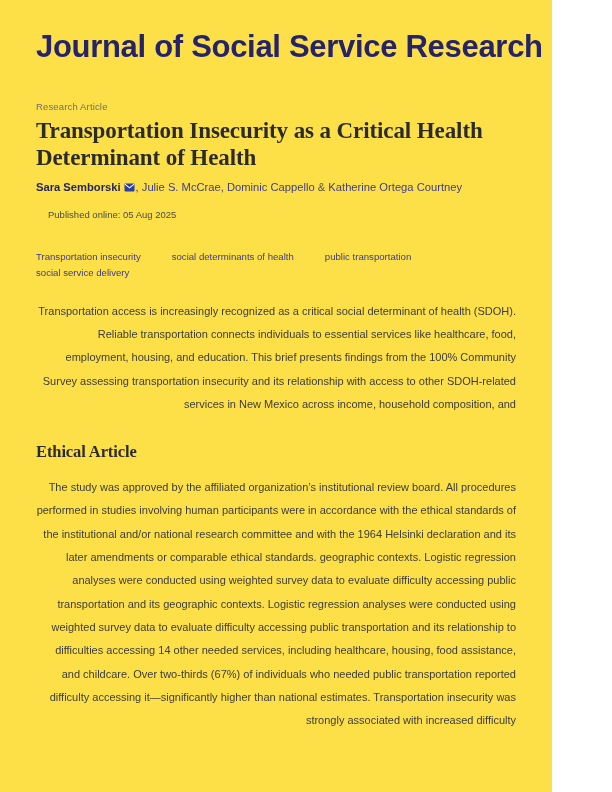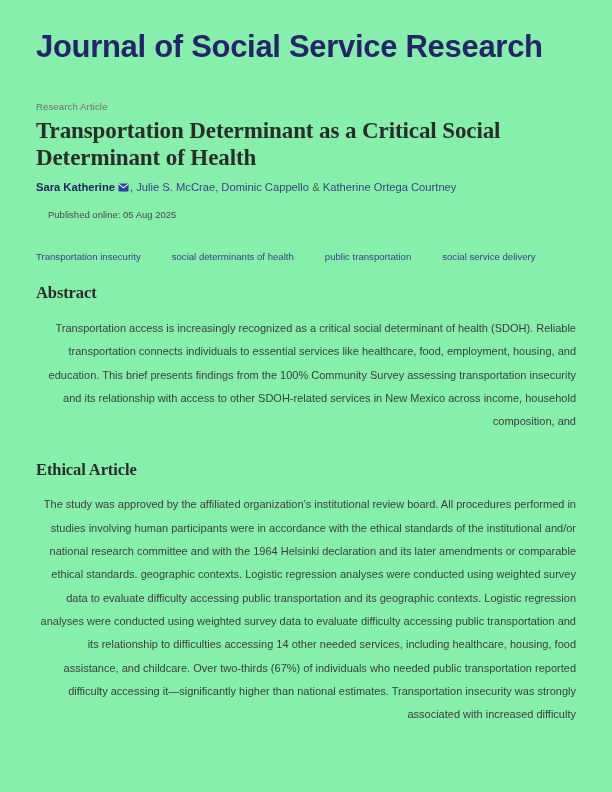--- a/index.html
+++ b/index.html
@@ -11,23 +11,23 @@
   body {
     width: 612px;
     height: 792px;
     overflow: hidden;
     font-family: "Liberation Sans", sans-serif;
     -webkit-font-smoothing: antialiased;
   }
 
   .page {
     position: relative;
-    width: 612px;
+    width: 552px;
     height: 792px;
-    background: #86efac;
+    background: #fde047;
     box-sizing: border-box;
   }
 
   
   .masthead {
     padding: 30px 36px 0 36px;
   }
   .journal-title {
     font-family: "Liberation Sans", sans-serif;
     font-weight: 700;
@@ -142,43 +142,42 @@
 <div class="page">
 
   <div class="masthead">
     <h1 class="journal-title">Journal of Social Service Research</h1>
   </div>
 
   <div class="article-header">
 
     <div class="article-type">Research Article</div>
 
-    <h2 class="article-title">Transportation Determinant as a Critical Social Determinant of Health</h2>
+    <h2 class="article-title">Transportation Insecurity as a Critical Health Determinant of Health</h2>
 
     <div class="authors">
-      <span class="author-primary">Sara Katherine</span><span class="mail-icon"><svg width="11" height="9" viewBox="0 0 11 9" xmlns="http://www.w3.org/2000/svg">
+      <span class="author-primary">Sara Semborski</span><span class="mail-icon"><svg width="11" height="9" viewBox="0 0 11 9" xmlns="http://www.w3.org/2000/svg">
             <rect x="0.5" y="0.5" width="10" height="8" rx="1" fill="#2e3f9c"></rect>
             <path d="M0.9 1.2 L5.5 4.9 L10.1 1.2" fill="none" stroke="#ffffff" stroke-width="1.05"></path>
           </svg></span><span class="author-link">, Julie S. McCrae, Dominic Cappello </span><span class="author-sep">&amp;</span><span class="author-link"> Katherine Ortega Courtney</span>
     </div>
 
     <div class="pub-date">Published online: 05 Aug 2025</div>
   </div>
 
   <div class="keywords">
     <a class="keyword" href="#">Transportation insecurity</a>
     <a class="keyword" href="#">social determinants of health</a>
     <a class="keyword" href="#">public transportation</a>
     <a class="keyword" href="#">social service delivery</a>
   </div>
 
   <div class="content">
 
     <div class="section">
-      <h3 class="section-heading">Abstract</h3>
       <p class="body-text">Transportation access is increasingly recognized as a critical social determinant of health (SDOH). Reliable transportation connects individuals to essential services like healthcare, food, employment, housing, and education. This brief presents findings from the 100% Community Survey assessing transportation insecurity and its relationship with access to other SDOH-related services in New Mexico across income, household composition, and</p>
     </div>
 
     <div class="section">
       <h3 class="section-heading spaced-top">Ethical Article</h3>
       <p class="body-text">The study was approved by the affiliated organization’s institutional review board. All procedures performed in studies involving human participants were in accordance with the ethical standards of the institutional and/or national research committee and with the 1964 Helsinki declaration and its later amendments or comparable ethical standards. geographic contexts. Logistic regression analyses were conducted using weighted survey data to evaluate difficulty accessing public transportation and its geographic contexts. Logistic regression analyses were conducted using weighted survey data to evaluate difficulty accessing public transportation and its relationship to difficulties accessing 14 other needed services, including healthcare, housing, food assistance, and childcare. Over two-thirds (67%) of individuals who needed public transportation reported difficulty accessing it—significantly higher than national estimates. Transportation insecurity was strongly associated with increased difficulty</p>
     </div>
 
   </div>
 

